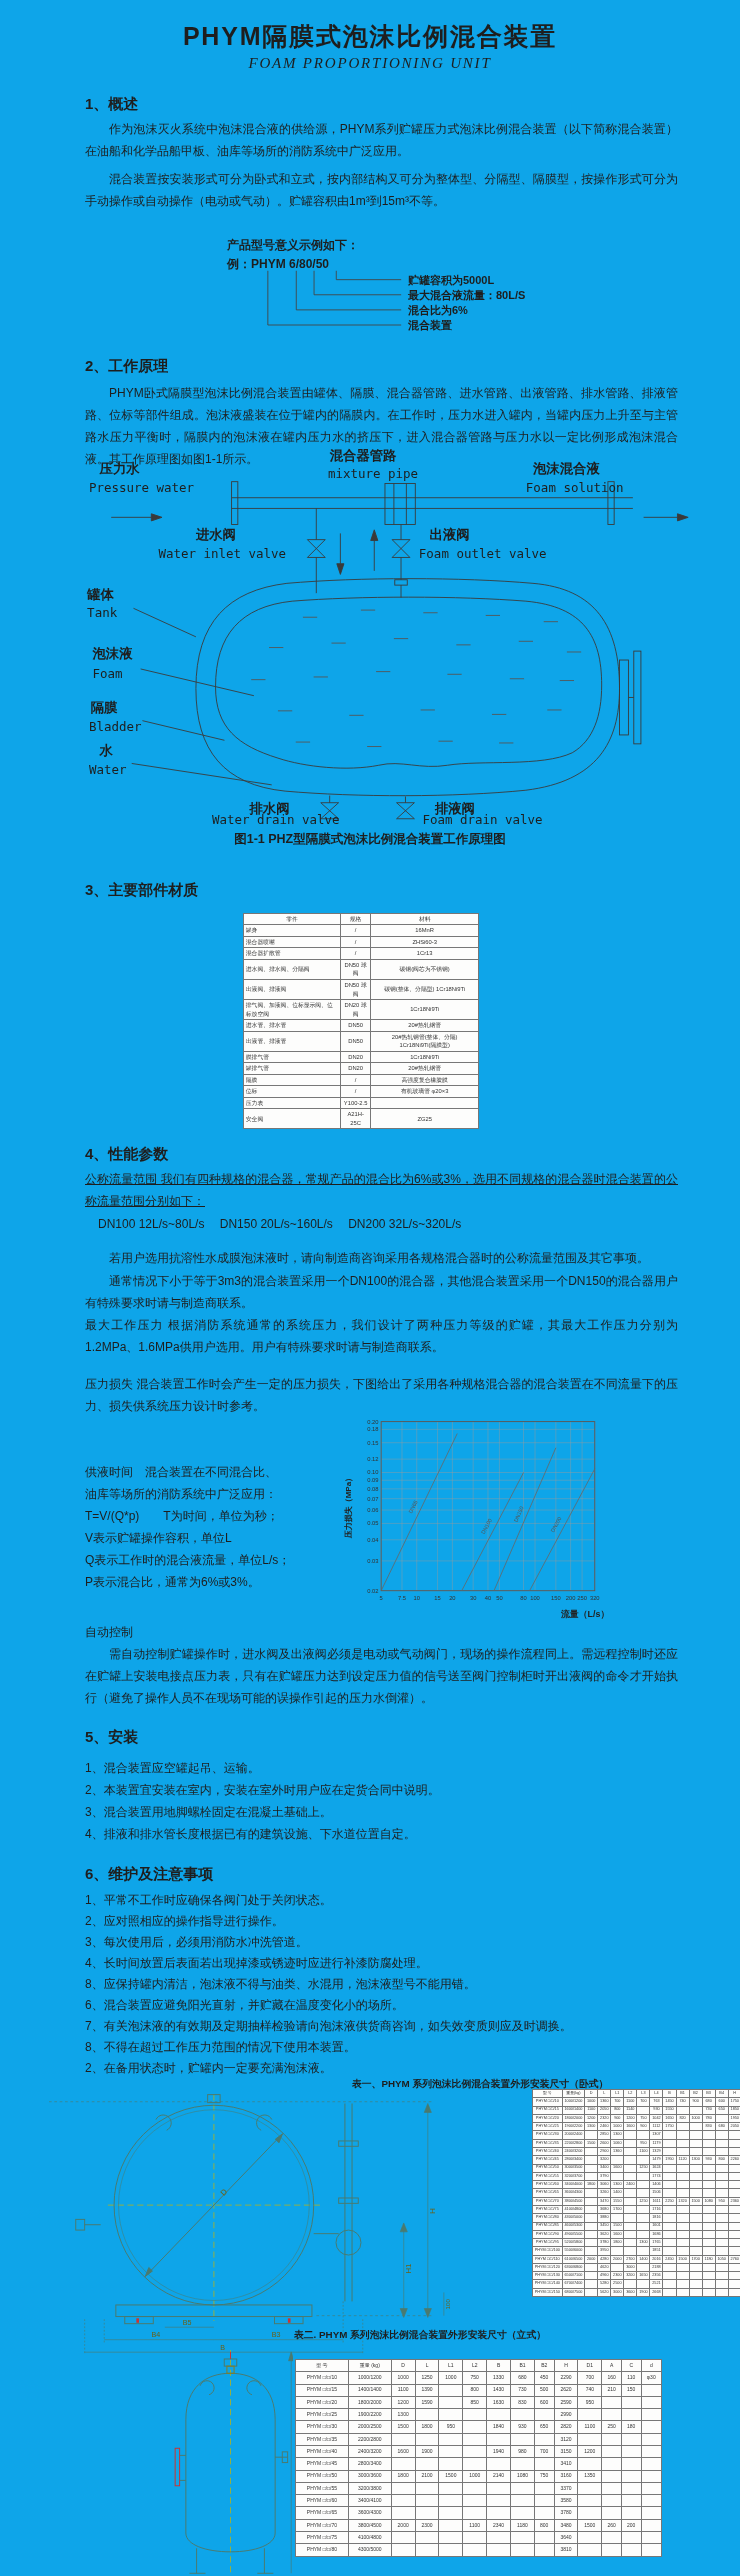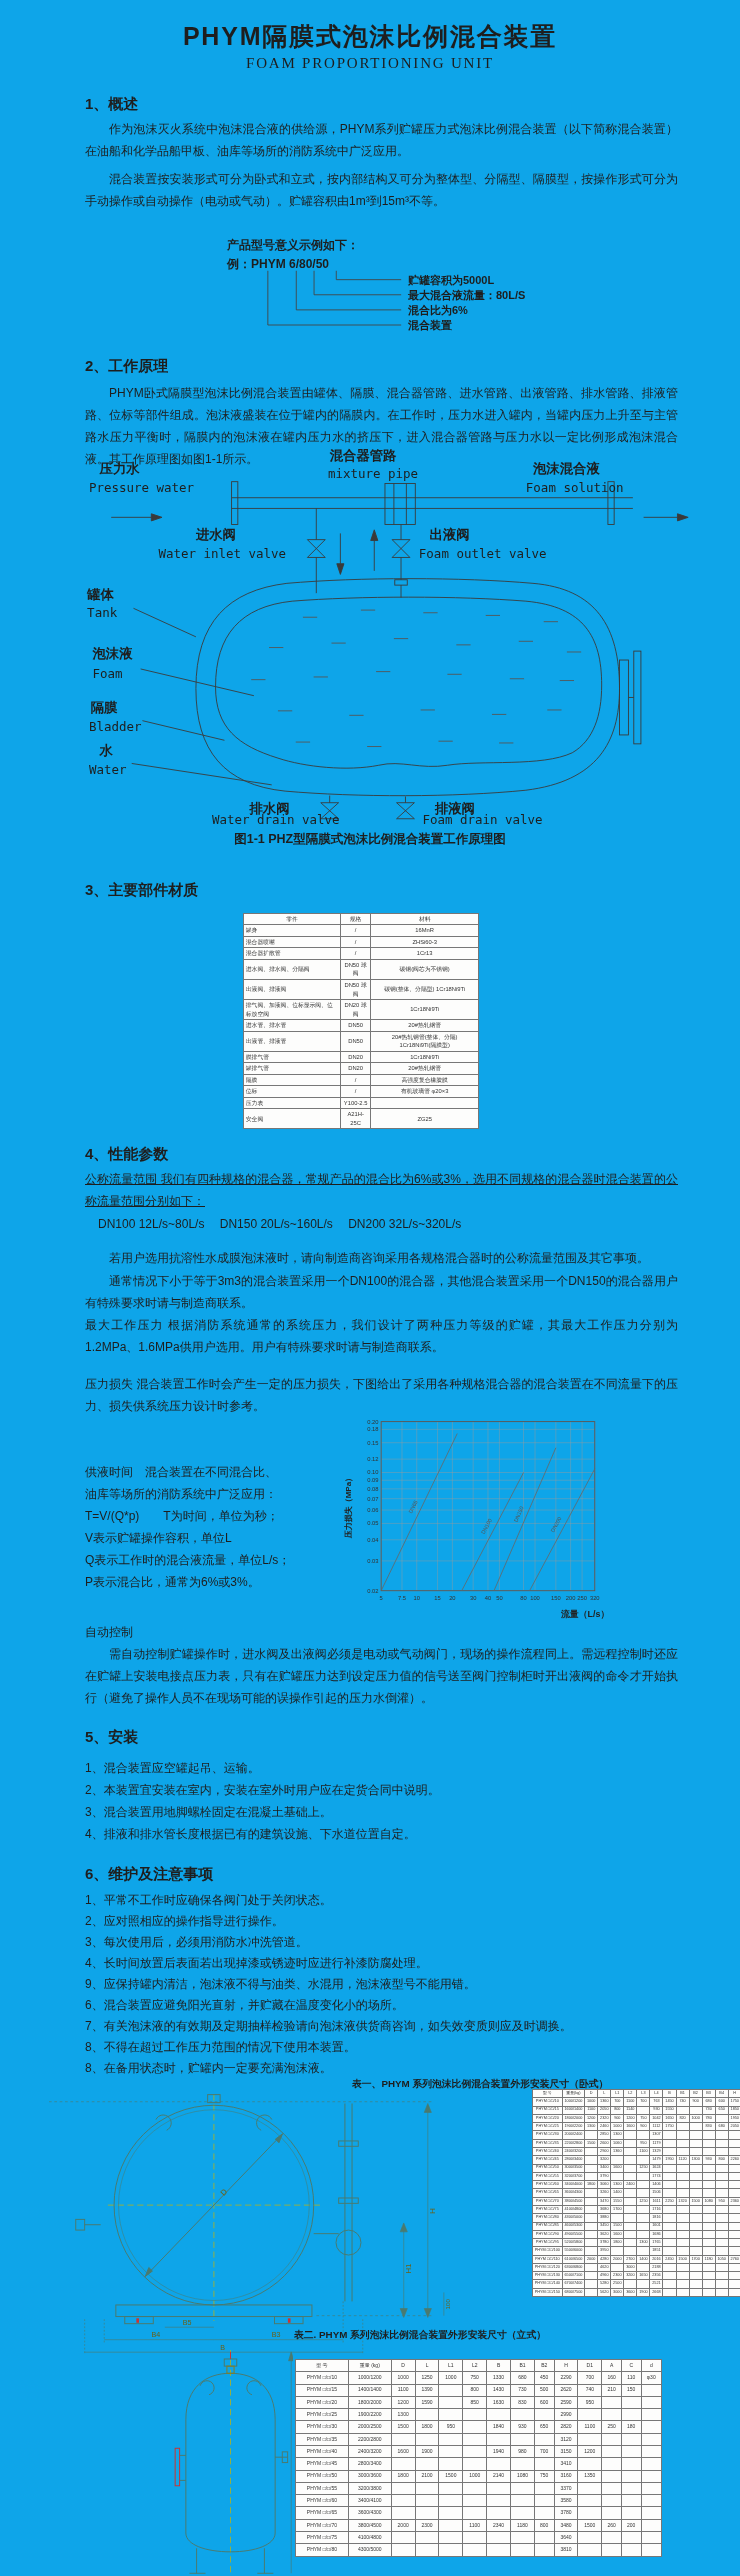--- a/index.html
+++ b/index.html
@@ -25,21 +25,21 @@
   svg .en{font-family:"DejaVu Sans Mono",monospace;}
   .treelabel{font-size:11px;font-weight:bold;}
   .modelline{font-size:12px;font-weight:bold;}
 </style>
 </head>
 <body>
 
 <div class="page">
 
   <div class="abs title" style="top:19.6px;left:0;">PHYM隔膜式泡沫比例混合装置</div>
-  <div class="abs subtitle" style="top:55px;left:0;">FOAM PROPORTIONING UNIT</div>
+  <div class="abs subtitle" style="top:55px;left:0;font-style:italic;">FOAM PROPORTIONING UNIT</div>
 
   <div class="abs h1" style="top:95px;left:85px;">1、概述</div>
   <div class="abs para indent" style="top:118px;left:85px;width:593px;">作为泡沫灭火系统中泡沫混合液的供给源，PHYM系列贮罐压力式泡沫比例混合装置（以下简称混合装置）在油船和化学品船甲板、油库等场所的消防系统中广泛应用。</div>
   <div class="abs para indent" style="top:168px;left:85px;width:593px;">混合装置按安装形式可分为卧式和立式，按内部结构又可分为整体型、分隔型、隔膜型，按操作形式可分为手动操作或自动操作（电动或气动）。贮罐容积由1m³到15m³不等。</div>
 
   <div class="abs modelline" style="top:237px;left:227px;">产品型号意义示例如下：</div>
   <div class="abs modelline" style="top:256px;left:227px;">例：PHYM 6/80/50</div>
   <svg class="abs" style="top:269px;left:234px;" width="169" height="64" viewBox="0 0 190 72">
     <g stroke="#444" stroke-width="1" fill="none">
       <polyline points="115,2 115,12 188,12"></polyline>
@@ -342,25 +342,25 @@
       <div class="li">3、混合装置用地脚螺栓固定在混凝土基础上。</div>
       <div class="li">4、排液和排水管长度根据已有的建筑设施、下水道位置自定。</div>
     </div>
 
   <div class="abs h1" style="top:1865px;left:85px;">6、维护及注意事项</div>
   <div class="abs list" style="top:1890px;left:85px;width:606px;line-height:21px;">
       <div class="li">1、平常不工作时应确保各阀门处于关闭状态。</div>
       <div class="li">2、应对照相应的操作指导进行操作。</div>
       <div class="li">3、每次使用后，必须用消防水冲洗管道。</div>
       <div class="li">4、长时间放置后表面若出现掉漆或锈迹时应进行补漆防腐处理。</div>
-      <div class="li">9、应保持罐内清洁，泡沫液不得与油类、水混用，泡沫液型号不能用错。</div>
+      <div class="li">8、应保持罐内清洁，泡沫液不得与油类、水混用，泡沫液型号不能用错。</div>
       <div class="li">6、混合装置应避免阳光直射，并贮藏在温度变化小的场所。</div>
       <div class="li">7、有关泡沫液的有效期及定期抽样检验请向泡沫液供货商咨询，如失效变质则应及时调换。</div>
       <div class="li">8、不得在超过工作压力范围的情况下使用本装置。</div>
-      <div class="li">8、在备用状态时，贮罐内一定要充满泡沫液。</div>
+      <div class="li">2、在备用状态时，贮罐内一定要充满泡沫液。</div>
     </div>
 
   <div class="abs tcap" style="top:2078px;left:352px;width:374px;">表一、PHYM 系列泡沫比例混合装置外形安装尺寸（卧式）</div>
 
   <svg class="abs" style="top:2091px;left:49px;" width="410" height="263" viewBox="0 0 460 295">
     <g stroke="#c9b400" stroke-width="0.8" stroke-dasharray="7,4" fill="none">
       <line x1="185" y1="4" x2="185" y2="258"></line>
       <line x1="66" y1="128" x2="306" y2="128"></line>
     </g>
     <g stroke="#4a7a6f" stroke-width="1.1" fill="none">

